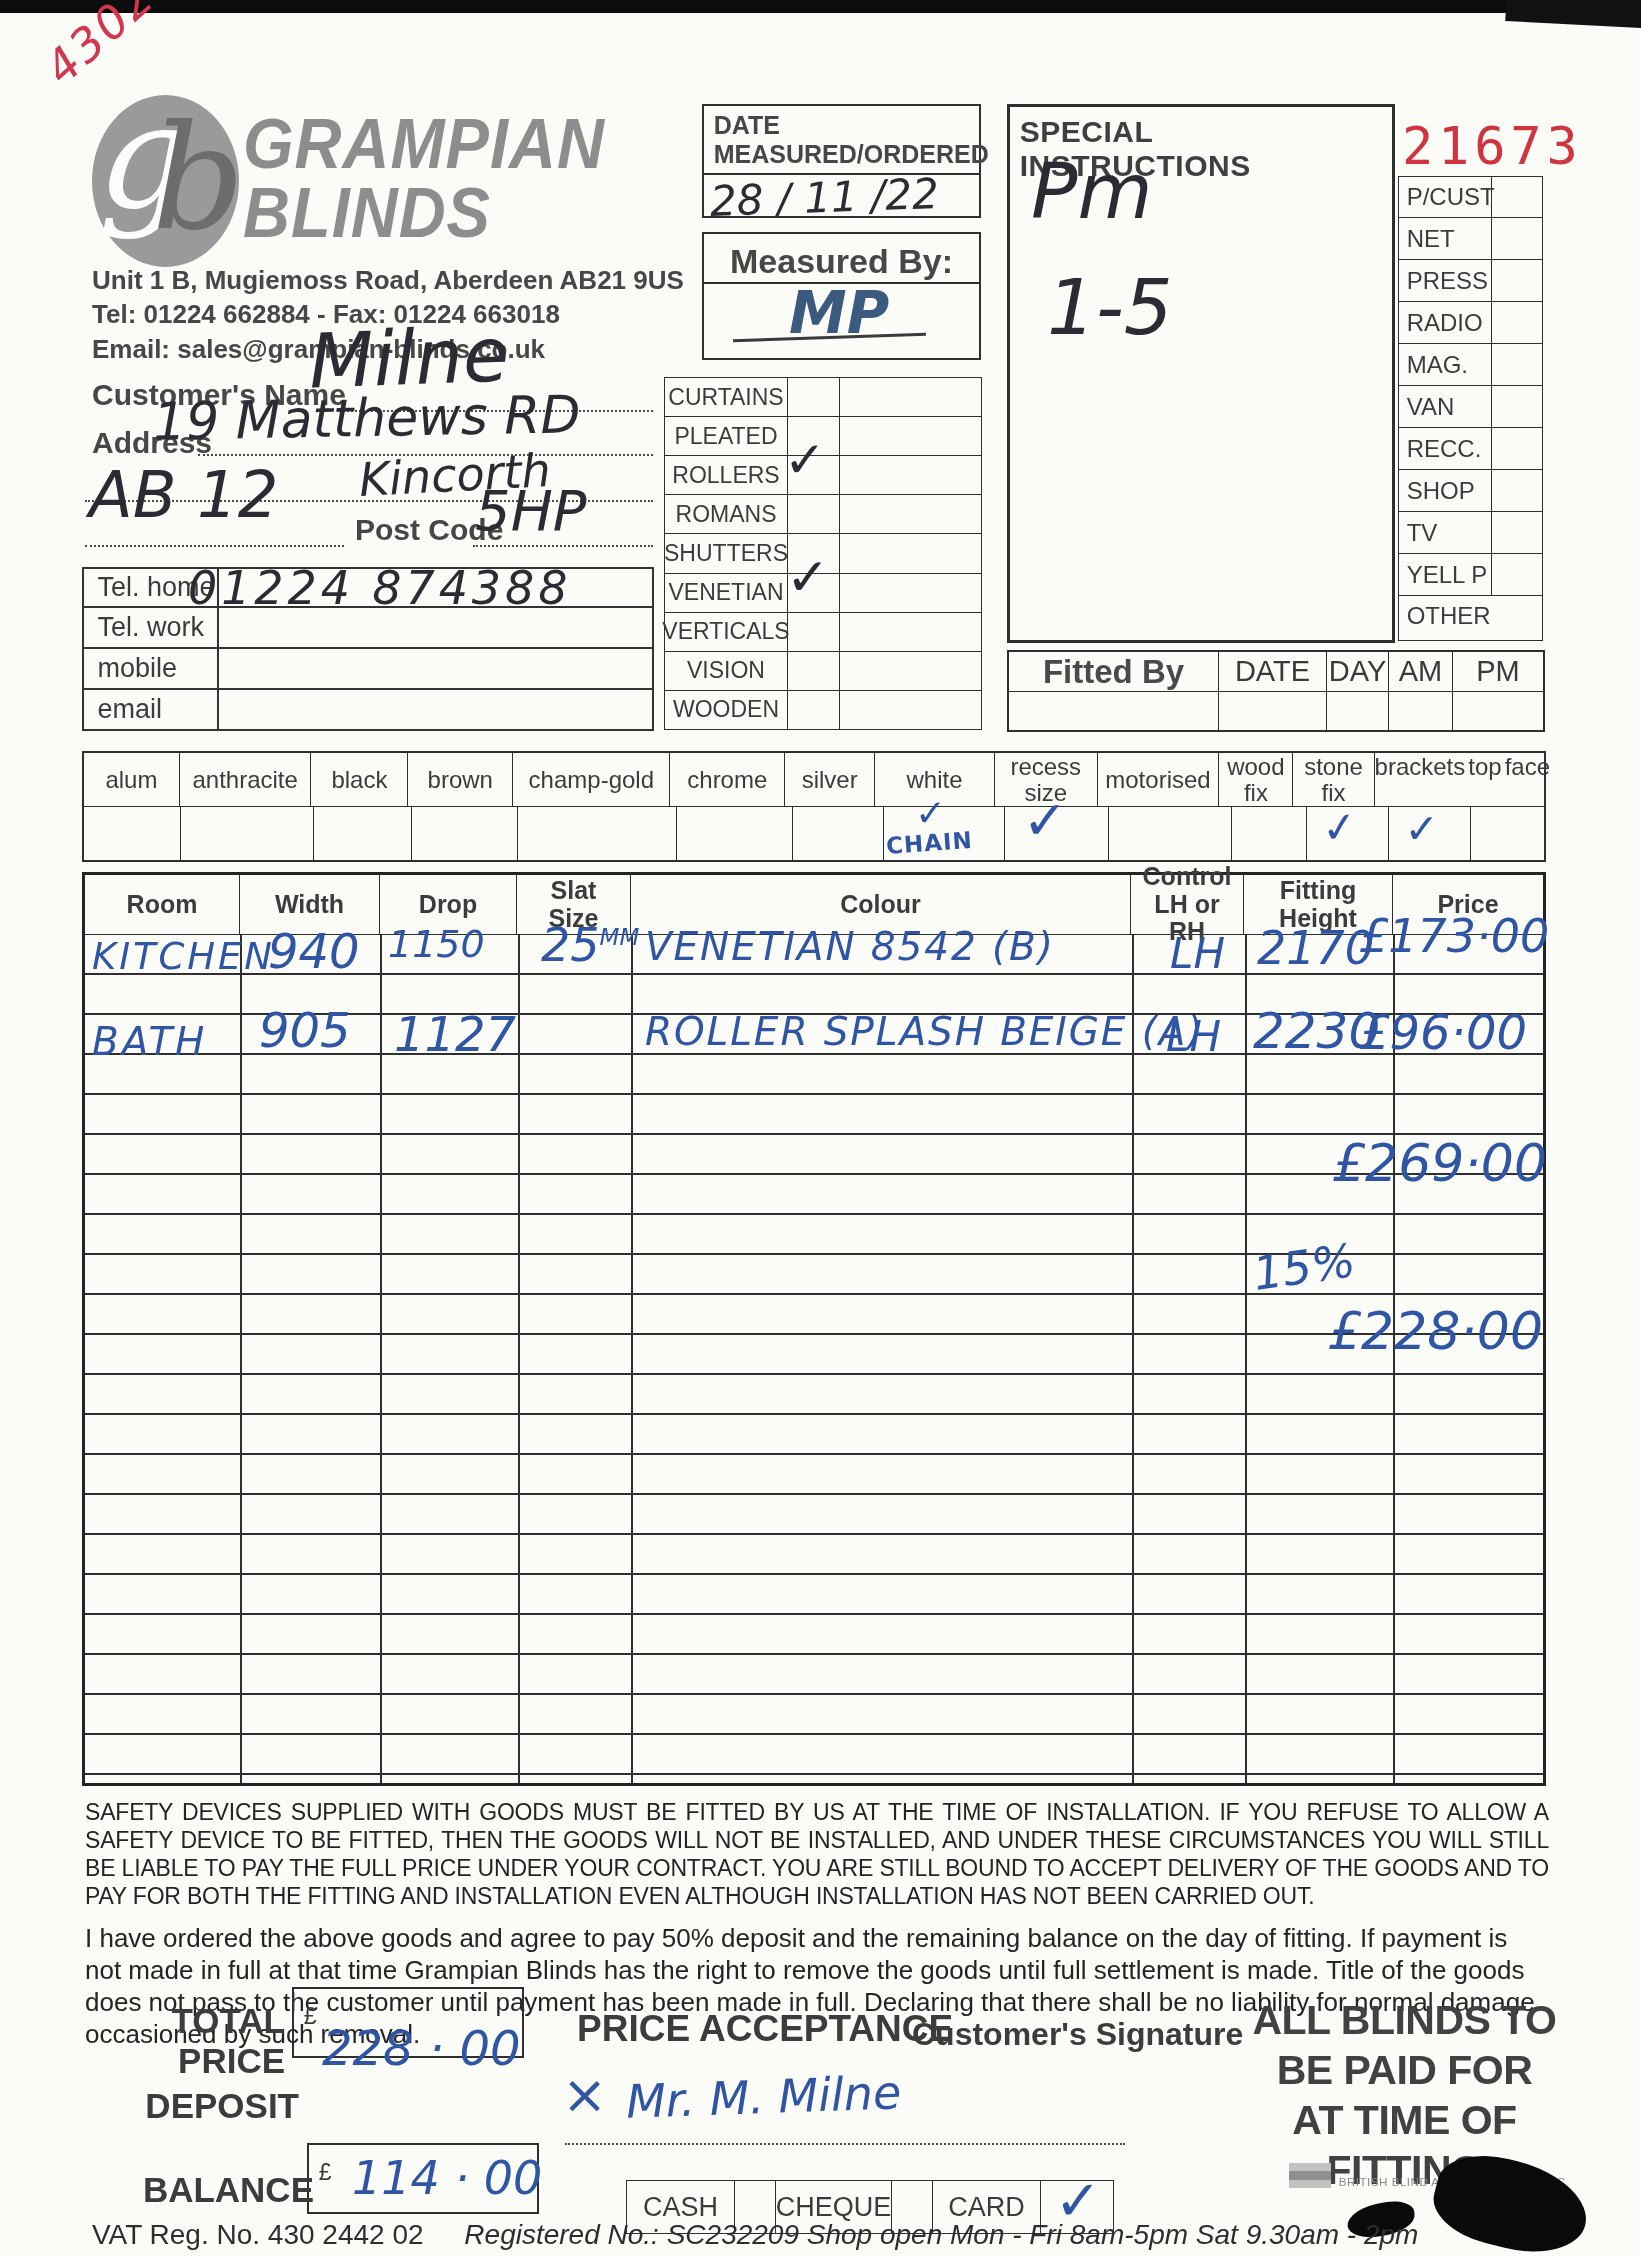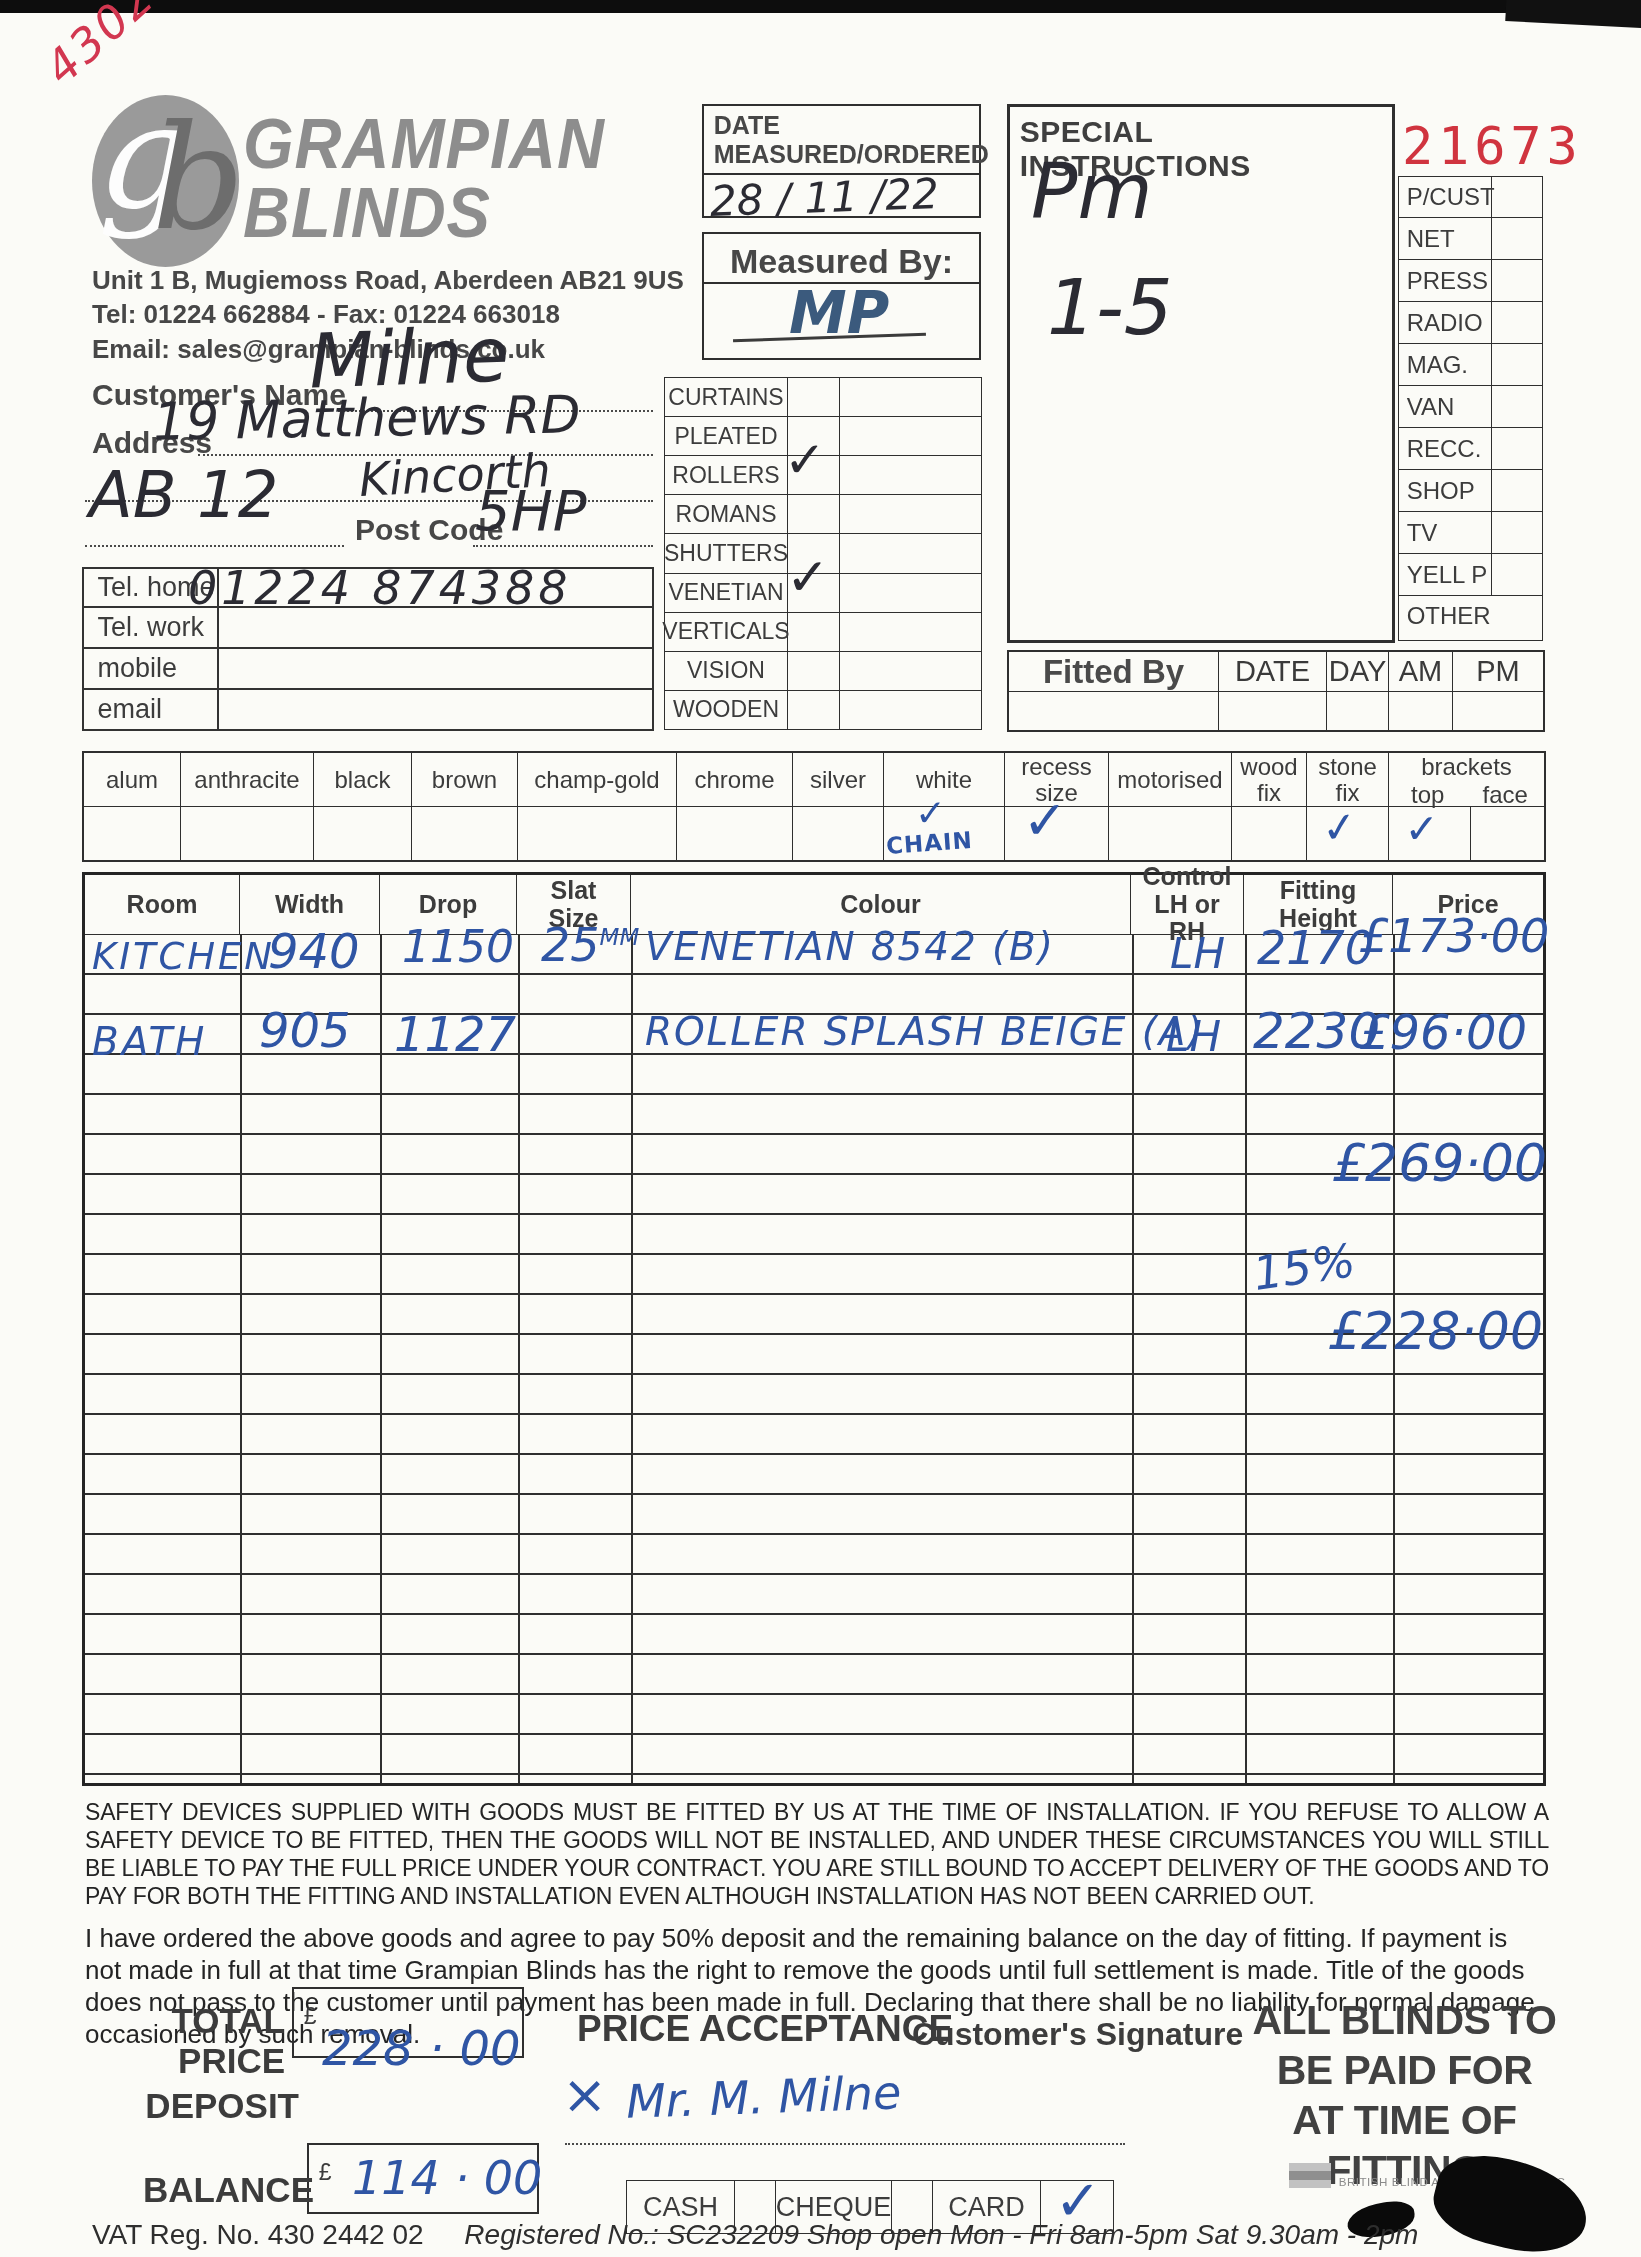--- a/index.html
+++ b/index.html
@@ -266,21 +266,21 @@
       <div class="opt-hcell" style="width:98px;">black</div>
       <div class="opt-hcell" style="width:106px;">brown</div>
       <div class="opt-hcell" style="width:159px;">champ-gold</div>
       <div class="opt-hcell" style="width:116px;">chrome</div>
       <div class="opt-hcell" style="width:91px;">silver</div>
       <div class="opt-hcell" style="width:121px;">white</div>
       <div class="opt-hcell" style="width:104px;">recess size</div>
       <div class="opt-hcell" style="width:123px;">motorised</div>
       <div class="opt-hcell" style="width:75px;">wood fix</div>
       <div class="opt-hcell" style="width:82px;">stone fix</div>
-      <div style="flex:1;display:flex;flex-direction:column;box-sizing:border-box;">
+      <div style="flex:1;display:flex;flex-direction:row;box-sizing:border-box;">
         <div style="text-align:center;font-size:24px;color:#3c3c3c;">brackets</div>
         <div style="display:flex;flex:1;">
           <div style="width:50%;text-align:center;font-size:24px;color:#3c3c3c;">top</div>
           <div style="width:50%;text-align:center;font-size:24px;color:#3c3c3c;">face</div>
         </div>
       </div>
     </div>
     <div class="frow" style="height:53px;">
       <div class="opt-vcell" style="width:97px;"></div>
       <div class="opt-vcell" style="width:133px;"></div>
@@ -327,21 +327,21 @@
       <div class="vline" style="left:433px;"></div>
       <div class="vline" style="left:546px;"></div>
       <div class="vline" style="left:1047px;"></div>
       <div class="vline" style="left:1160px;"></div>
       <div class="vline" style="left:1308px;"></div>
     </div>
   </div>
 
   <div class="abs hw blue" style="left:92px;top:938px;font-size:37px;letter-spacing:2.9px;">KITCHEN</div>
   <div class="abs hw blue" style="left:268px;top:927px;font-size:48px;">940</div>
-  <div class="abs hw blue" style="left:402px;top:925px;font-size:44px;">1150</div>
+  <div class="abs hw blue" style="left:388px;top:925px;font-size:38px;">1150</div>
   <div class="abs hw blue" style="left:541px;top:922px;font-size:46px;"><span>25</span><sup style="font-size:23px;">MM</sup></div>
   <div class="abs hw blue" style="left:645px;top:927px;font-size:39px;letter-spacing:1.9px;">VENETIAN   8542 (B)</div>
   <div class="abs hw blue" style="left:1170px;top:933px;font-size:42px;">LH</div>
   <div class="abs hw blue" style="left:1257px;top:925px;font-size:46px;">2170</div>
   <div class="abs hw blue" style="left:1359px;top:913px;font-size:46px;">£173·00</div>
 
   <div class="abs hw blue" style="left:92px;top:1022px;font-size:39px;letter-spacing:2.9px;">BATH</div>
   <div class="abs hw blue" style="left:259px;top:1006px;font-size:48px;">905</div>
   <div class="abs hw blue" style="left:394px;top:1010px;font-size:48px;">1127</div>
   <div class="abs hw blue" style="left:645px;top:1012px;font-size:39px;letter-spacing:1.9px;">ROLLER   SPLASH   BEIGE (A)</div>

